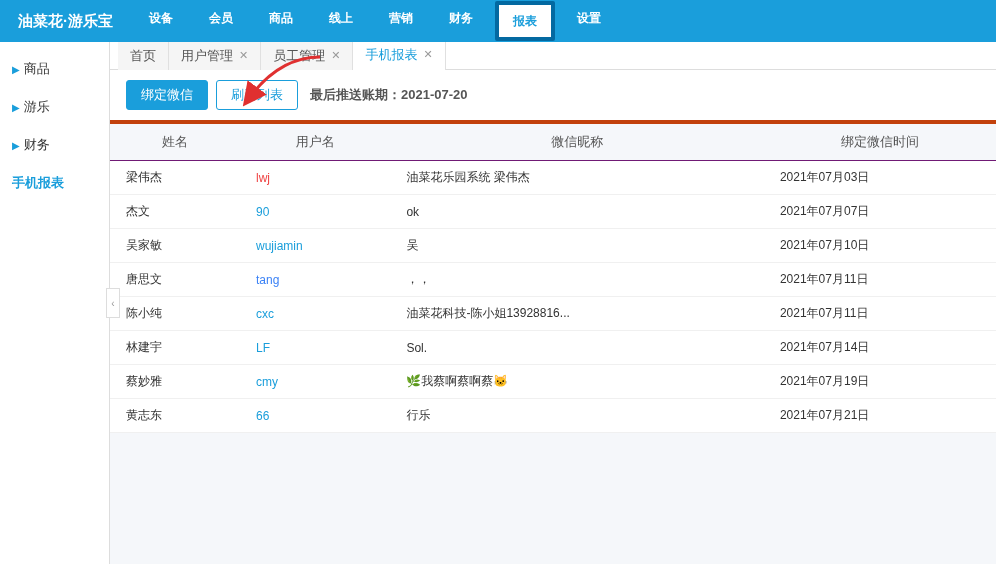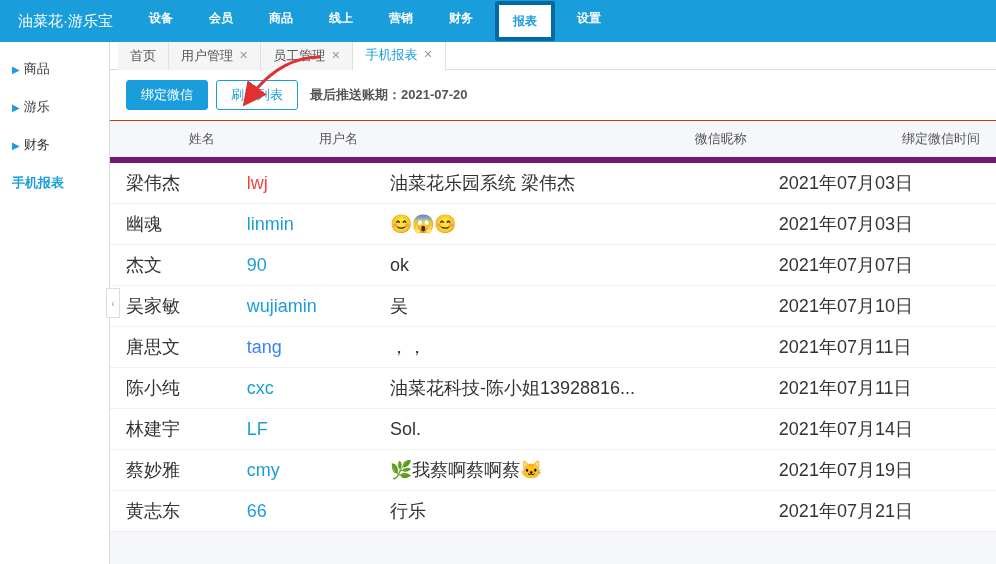--- a/index.html
+++ b/index.html
@@ -9,21 +9,21 @@
     .top-nav {
       background: #1a9edb;
       display: flex;
       align-items: center;
       height: 42px;
       padding: 0 0;
     }
     .top-nav-logo {
       color: #fff;
       font-size: 15px;
-      font-weight: normal;
+      font-weight: bold;
       padding: 0 18px;
       white-space: nowrap;
     }
     .top-nav-items {
       display: flex;
       flex: 1;
     }
     .top-nav-item {
       color: #fff;
       padding: 0 18px;
@@ -114,21 +114,21 @@
       font-size: 11px;
     }
 
     
     .toolbar {
       padding: 10px 16px;
       display: flex;
       align-items: center;
       gap: 8px;
       background: #fff;
-      border-bottom: 1px solid #c2410c;
+      border-bottom: 4px solid #c2410c;
     }
     .btn {
       padding: 5px 14px;
       border: 1px solid #1a9edb;
       background: #1a9edb;
       color: #fff;
       border-radius: 3px;
       cursor: pointer;
       font-size: 13px;
     }
@@ -152,30 +152,30 @@
     table {
       width: 100%;
       border-collapse: collapse;
       background: #fff;
     }
     thead tr {
       background: #f5f7fa;
       border-bottom: 1px solid #ddd;
     }
     th {
-      text-align: right;
+      text-align: center;
       padding: 9px 16px;
       font-size: 13px;
       color: #555;
       font-weight: normal;
-      border-bottom: 6px solid #701a75;
+      border-bottom: 1px solid #701a75;
     }
     td {
       padding: 8px 16px;
-      font-size: 18px;
+      font-size: 12px;
       color: #333;
       border-bottom: 1px solid #f0f0f0;
     }
 
     
     .sidebar-collapse {
       position: absolute;
       left: 106px;
       top: 50%;
       transform: translateY(-50%);
@@ -280,26 +280,20 @@
           </tr>
         </thead>
         <tbody id="table-body">
         <tr>
       <td>梁伟杰</td>
       <td style="color:#ef4444;">lwj</td>
       <td>油菜花乐园系统 梁伟杰</td>
       <td>2021年07月03日</td>
     </tr>
             <tr>
-      <td>幽魂</td>
-      <td style="color:#1a9edb;">linmin</td>
-      <td>😊😱😊</td>
-      <td>2021年07月03日</td>
-    </tr>
-            <tr>
       <td>杰文</td>
       <td style="color:#1a9edb;">90</td>
       <td>ok</td>
       <td>2021年07月07日</td>
     </tr>
             <tr>
       <td>吴家敏</td>
       <td style="color:#1a9edb;">wujiamin</td>
       <td>吴</td>
       <td>2021年07月10日</td>

